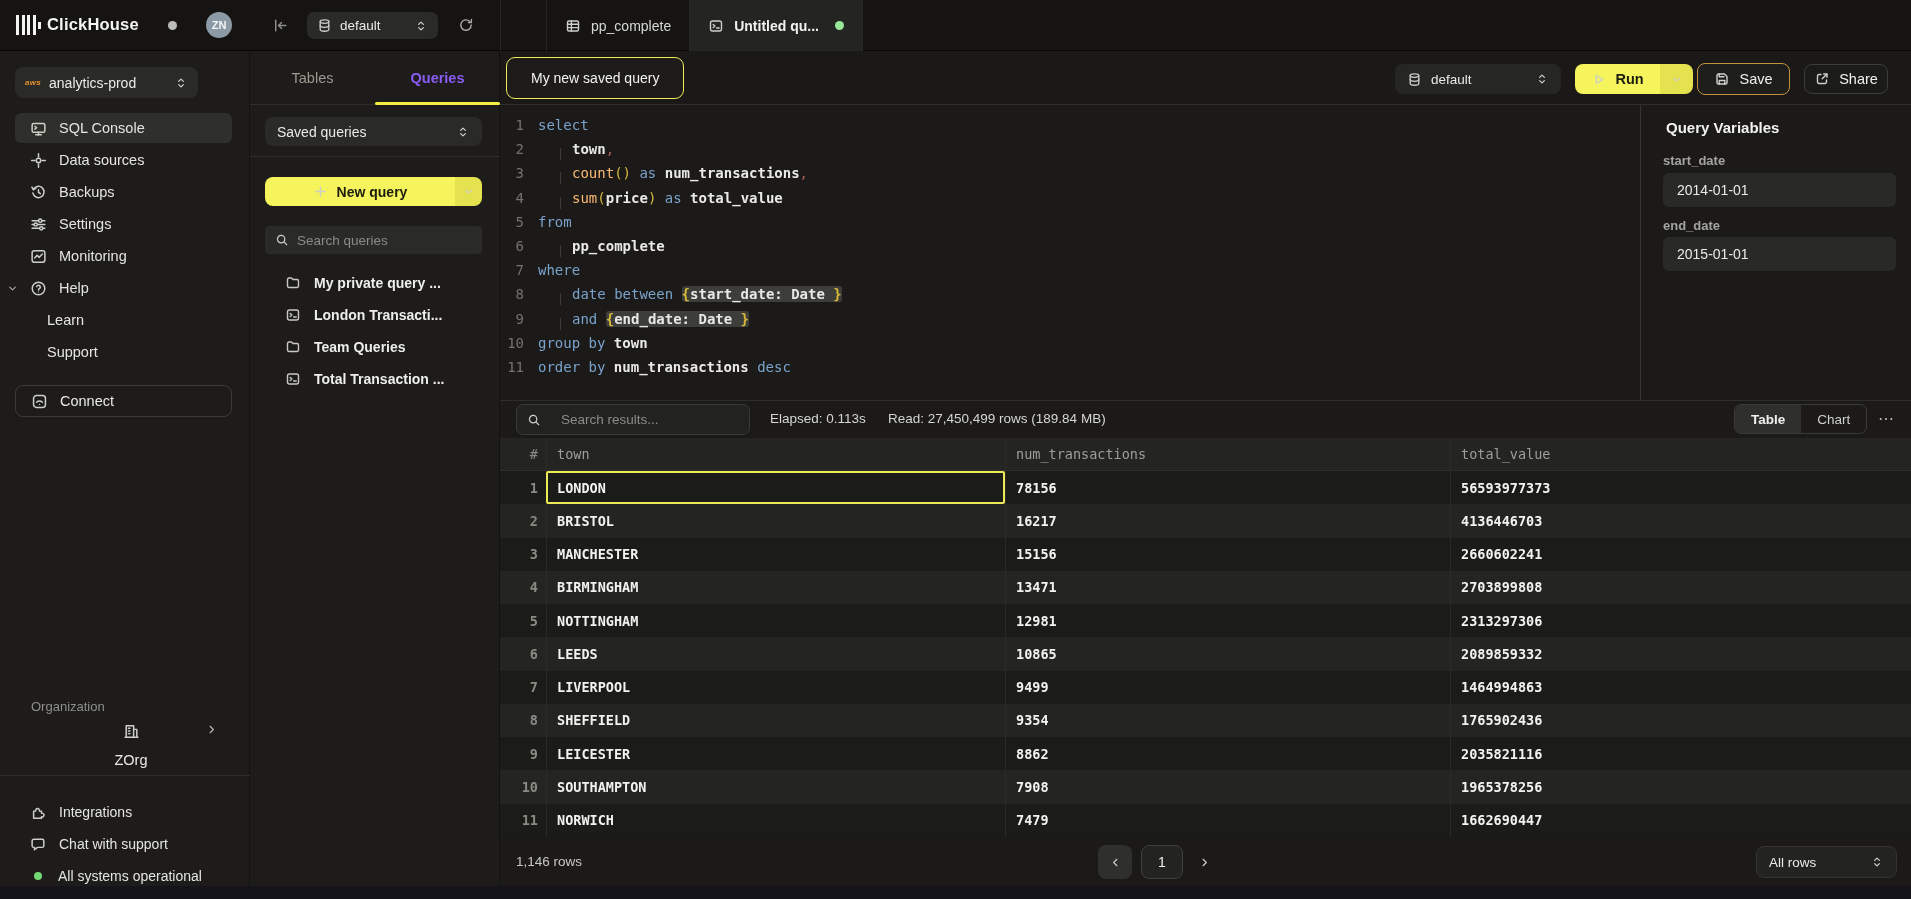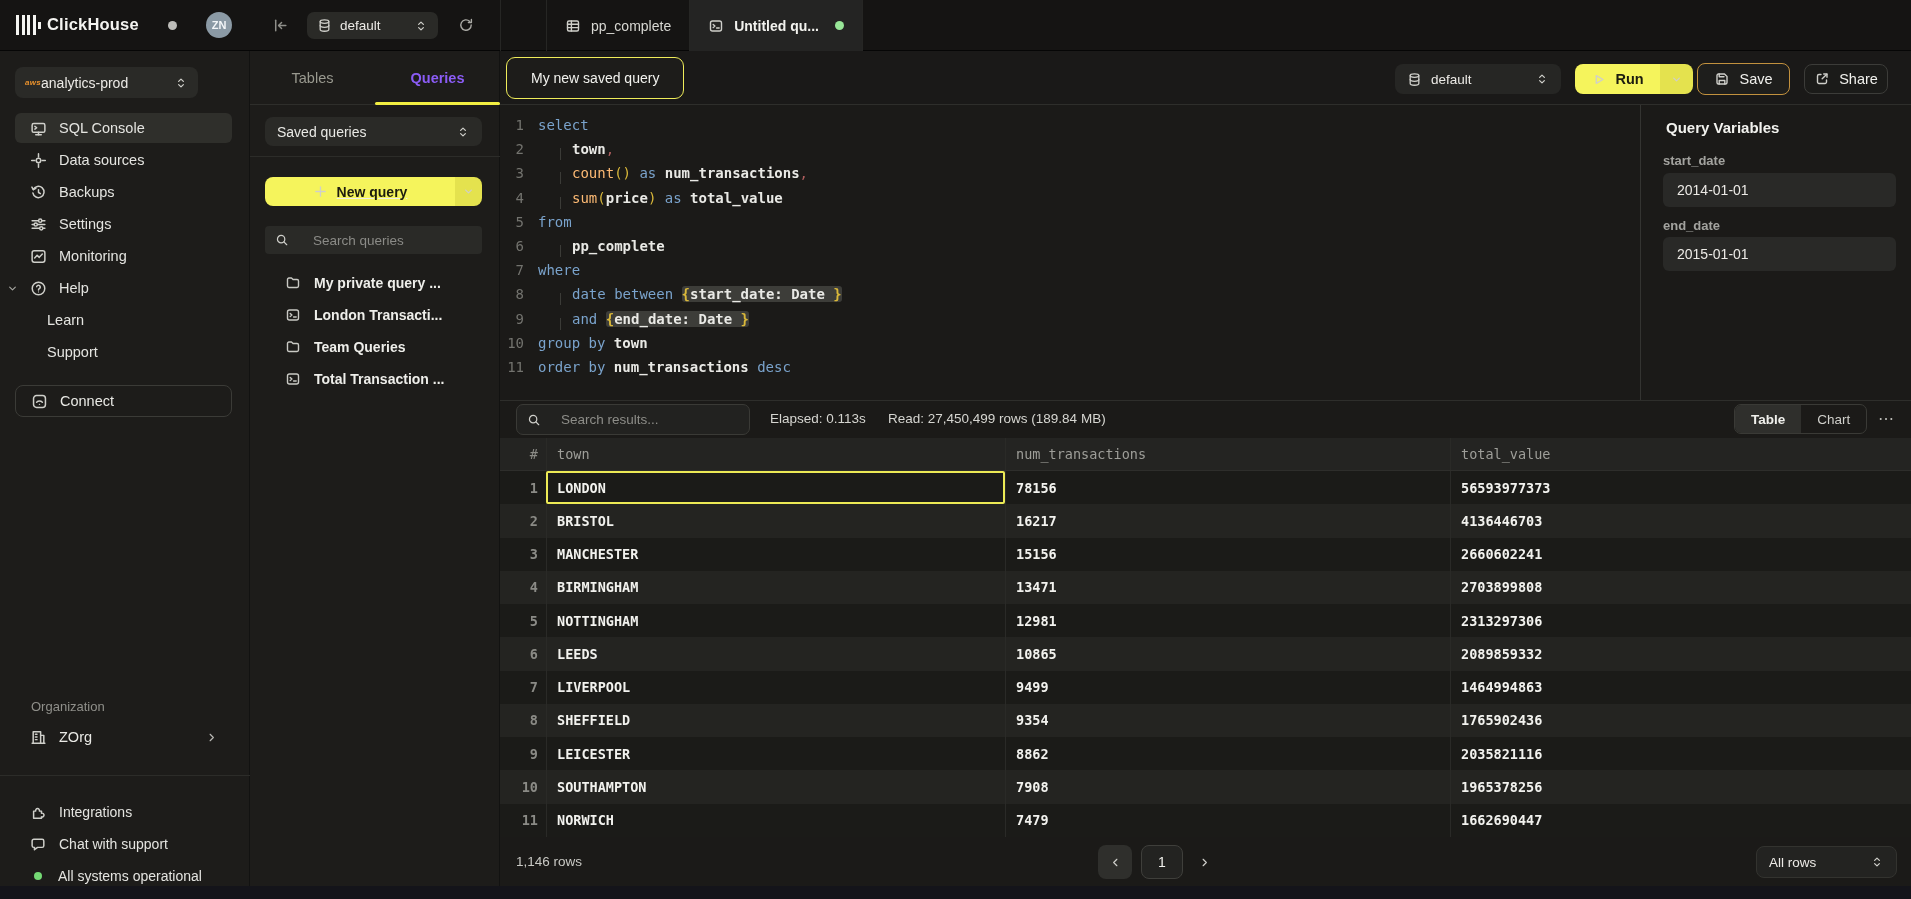--- a/index.html
+++ b/index.html
@@ -24,51 +24,51 @@
   .tb-refresh { position:absolute; left:458px; top:17px; color:#a9a9a4; }
   .tabstrip { position:absolute; left:500px; top:0; height:51px; display:flex; align-items:stretch; border-left:1px solid #262624; }
   .tb-home { width:46px; display:flex; align-items:center; justify-content:center; color:#b9b9b4; border-right:1px solid #262624; }
   .tb-tab { display:flex; align-items:center; gap:10px; padding:0 18px; border-right:1px solid #262624; font-size:14px; color:#d8d8d3; }
   .tb-tab.active { background:#242423; color:#f2f2ee; font-weight:600; }
   .tb-tab .dot { width:9px; height:9px; border-radius:50%; background:#98e698; margin-left:6px; }
   .tb-plus { width:38px; display:flex; align-items:center; justify-content:center; color:#b9b9b4; }
 
   
   .sidebar { position:absolute; left:0; top:51px; width:250px; height:835px; background:#1d1c1a; border-right:1px solid #121211; }
-  .ws-select { position:absolute; left:15px; top:16px; width:183px; height:31px; background:#2a2a27; border-radius:8px; display:flex; align-items:center; padding:0 10px; gap:0;justify-content:flex-end; }
+  .ws-select { position:absolute; left:15px; top:16px; width:183px; height:31px; background:#2a2a27; border-radius:8px; display:flex; align-items:center; padding:0 10px; gap:8px;justify-content:flex-end; }
   .ws-select .val { flex:1; font-size:14px; color:#eceae6; }
   .aws { font-size:8px; font-weight:700; color:#e8912d; font-style:italic; letter-spacing:.3px; }
   .ws-plus { position:absolute; left:206px; top:22px; color:#c4c4bf; }
   .nav { position:absolute; left:15px; top:62px; width:217px; }
   .nav-item { position:relative; height:30px; margin-bottom:2px; display:flex; align-items:center; padding-left:15px; gap:12px; border-radius:6px; font-size:14.5px; color:#e4e4e0; }
   .nav-item.active { background:#2f2f2b; }
   .nav-item.indent { padding-left:32px; }
   .nav-item .nav-chev { position:absolute; left:-9px; color:#a5a5a0; }
   .connect-btn { position:absolute; left:15px; top:334px; width:217px; height:32px; border:1px solid #3b3b37; border-radius:8px; display:flex; align-items:center; padding-left:15px; gap:12px; font-size:14.5px; color:#e9e9e5; }
   .org-label { position:absolute; left:31px; top:648px; font-size:13px; color:#8f8f8a; }
-  .org-row { position:absolute; left:15px; top:672px; width:217px; height:28px; display:flex; align-items:center; padding-left:15px; gap:12px; font-size:14.5px; color:#e9e9e5; }
+  .org-row { position:absolute; left:15px; top:672px; width:217px; height:28px; display:flex; align-items:center; padding-left:15px; gap:12px; font-size:14.5px; color:#e9e9e5;flex-direction:column; }
   .org-row .chev-r { position:absolute; right:14px; color:#b9b9b4; }
   .side-divider { position:absolute; left:0; top:724px; width:250px; height:1px; background:#2c2c29; }
   .side-footer { position:absolute; left:15px; top:746px; width:217px; }
   .side-footer .nav-item { font-size:14px; }
   .status-dot { width:8px; height:8px; border-radius:50%; background:#74d974; margin:0 4px; }
 
   
   .qpanel { position:absolute; left:250px; top:51px; width:250px; height:835px; background:#1d1c1a; border-right:1px solid #121211; }
   .panel-tabs { position:absolute; left:0; top:0; width:250px; height:54px; border-bottom:1px solid #2e2e2b; display:flex; }
   .panel-tab { flex:1; display:flex; align-items:center; justify-content:center; font-size:14.5px; color:#99998f; position:relative; }
   .panel-tab.active { color:#8b5cf6; font-weight:600; }
   .panel-tab.active::after { content:""; position:absolute; left:0; right:0; bottom:-1px; height:3px; background:#f2ee42; border-radius:2px; }
   .scope-select { position:absolute; left:15px; top:66px; width:217px; height:29px; background:#2a2a27; border-radius:8px; display:flex; align-items:center; padding:0 12px; font-size:14px; color:#e9e9e5; }
   .scope-select .val { flex:1; }
   .qdivider { position:absolute; left:0; top:105px; width:250px; height:1px; background:#2c2c29; }
-  .newq { position:absolute; left:15px; top:126px; width:217px; height:29px; border-radius:8px; overflow:hidden; display:flex;text-decoration:underline; }
+  .newq { position:absolute; left:15px; top:126px; width:217px; height:29px; border-radius:8px; overflow:hidden; display:flex; }
   .newq-main { flex:1; background:#f5f45c; color:#1c1c0f; display:flex; align-items:center; justify-content:center; gap:9px; font-size:14px; font-weight:600; }
   .newq-chev { width:27px; background:#e4e24e; color:#31310f; display:flex; align-items:center; justify-content:center; }
-  .qsearch { position:absolute; left:15px; top:175px; width:217px; height:28px; background:#2a2a27; border-radius:4px; display:flex; align-items:center; padding:0 10px; gap:24px; }
+  .qsearch { position:absolute; left:15px; top:175px; width:217px; height:28px; background:#2a2a27; border-radius:4px; display:flex; align-items:center; padding:0 10px; gap:8px; }
   .qsearch .ph { font-size:13.5px; color:#8b8b87; }
   .qlist { position:absolute; left:15px; top:216px; width:217px; }
   .qlist-item { height:32px; display:flex; align-items:center; padding-left:20px; gap:13px; font-size:14px; font-weight:600; color:#eeeeea; }
   .qlist-item .icon { color:#c9c9c4; }
 
   
   .main-toolbar { position:absolute; left:500px; top:51px; width:1411px; height:54px; background:#1a1918; border-bottom:1px solid #2e2e2b; }
   .query-pill { position:absolute; left:6px; top:6px; height:42px; padding:0 24px; border:1.5px solid #efec5a; border-radius:9px; display:flex; align-items:center; font-size:14px; color:#f2f2ee; background:#1d1c1a; }
   .mt-db { position:absolute; left:895px; top:13px; width:166px; height:30px; background:#262624; border-radius:8px; display:flex; align-items:center; padding:0 12px; gap:9px; }
   .mt-db .val { flex:1; font-size:13.5px; color:#eceae6; }

